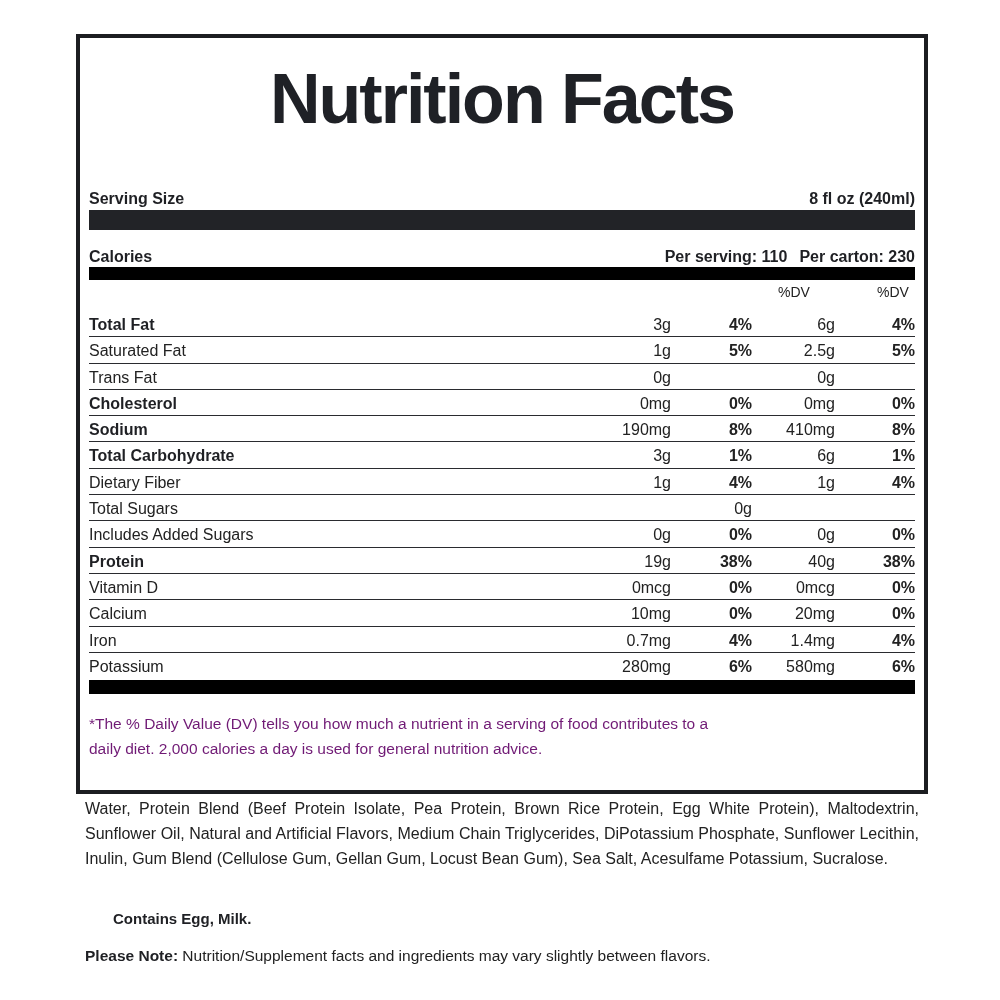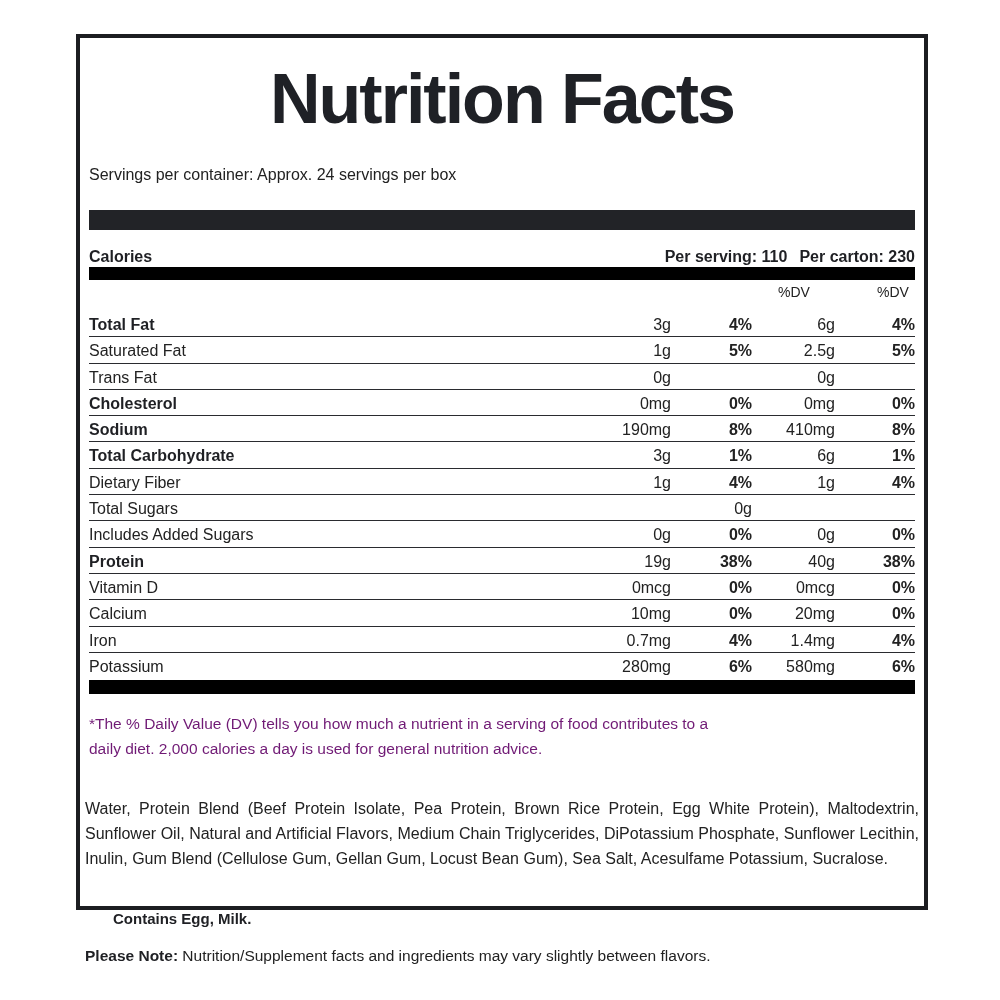--- a/index.html
+++ b/index.html
@@ -1,20 +1,20 @@
 <!DOCTYPE html>
 <html><head>
   <meta charset="utf-8">
   <style>
     * { margin: 0; padding: 0; box-sizing: border-box; }
     html, body { width: 1000px; height: 1000px; background: #ffffff; overflow: hidden; }
     body { position: relative; font-family: "Liberation Sans", sans-serif; color: #1f2024; }
 
     .panel {
-      position: absolute; left: 76px; top: 34px; width: 852px; height: 876px;
+      position: absolute; left: 76px; top: 34px; width: 852px; height: 760px;
       border: 4px solid #1c1d21; background: #fff;
     }
     .title {
       position: absolute; left: 0; right: 0; top: 26px; text-align: center;
       font-family: "Liberation Sans", sans-serif; font-weight: 700;
       font-size: 70px; letter-spacing: -2px; color: #1f2126; line-height: 1;
       transform: scaleY(1.0);
     }
     .servings-per {
       position: absolute; left: 9px; top: 128px; font-size: 16px; color: #222;
@@ -71,21 +71,24 @@
     .note {
       position: absolute; left: 85px; top: 947px; font-size: 15.5px; color: #222;
     }
     .note b { font-weight: 700; color: #1f2024; }
   </style>
 </head>
 <body>
 
 <div class="panel">
   <div class="title">Nutrition Facts</div>
-  <div class="servings-per">Servings per container: Approx. 24 servings per box</div>
+  <div class="serving-size-row">
+    <span>Serving Size</span>
+    <span>8 fl oz (240ml)</span>
+  </div>
   <div class="bar bar1"></div>
   <div class="calories-row">
     <span class="lbl">Calories</span>
     <span class="ps">Per serving: 110</span>
     <span>Per carton: 230</span>
   </div>
   <div class="bar bar2"></div>
   <div class="dv-head h1">%DV</div>
   <div class="dv-head h2">%DV</div>
 

